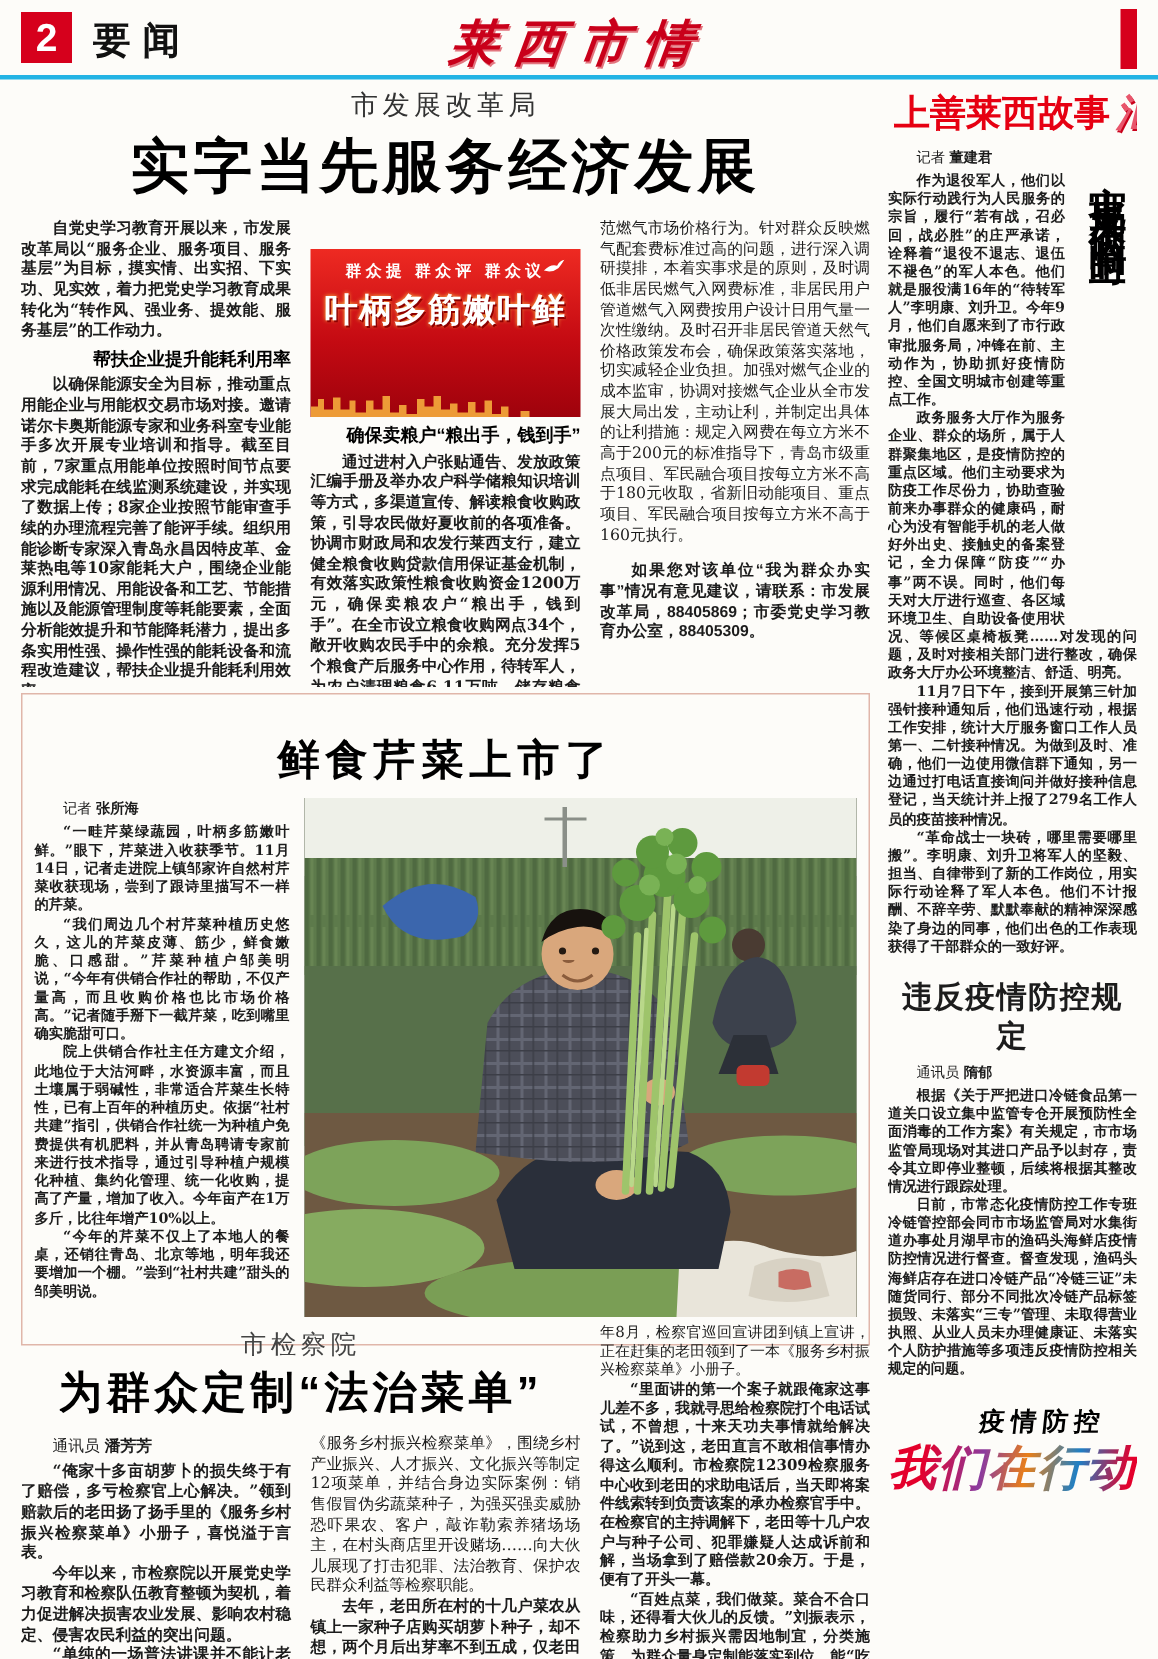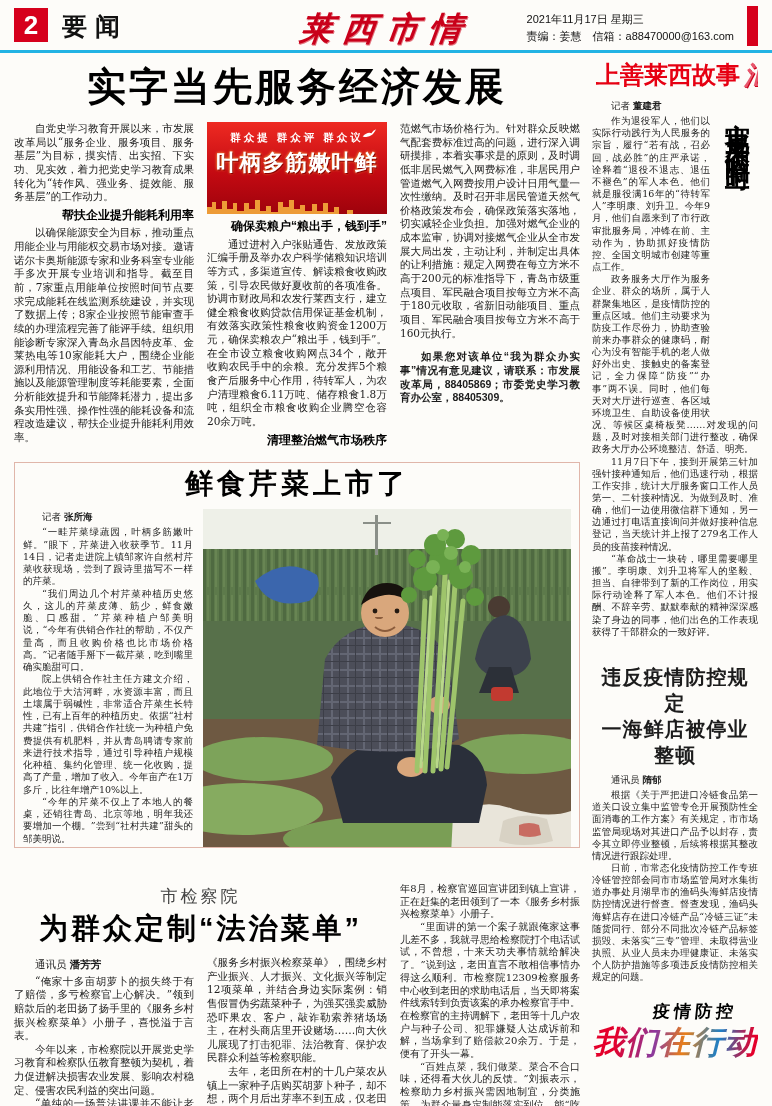--- a/index.html
+++ b/index.html
@@ -26,21 +26,21 @@
     letter-spacing:10px; transform:skewX(-7deg);
     text-shadow:1px 1px 0 #e2757f;
   }
   .hdr-right { position:absolute; right:24px; top:5px; text-align:left;
     font-family:"Liberation Sans",sans-serif; font-size:11px; line-height:17px; color:#111; }
   .hdr-redbar { position:absolute; right:0; top:0; width:11px; height:40px; background:#d6001c; }
   .rule-cyan { position:absolute; left:0; right:0; top:50px; height:3px; background:#23b3e4; }
 
   
   .bt { font-size:10.5px; line-height:1.3; text-align:justify; }
-  .ind { text-indent:2em; }
+  .ind { text-indent:2em;font-weight:bold; }
   .byline { text-indent:2em; margin:2px 0 3px; }
   .byline b { font-family:"Liberation Sans",sans-serif; }
   .sub {
     font-family:"Liberation Sans",sans-serif; font-weight:bold; font-size:12px;
     text-align:right; margin:4px 0 3px; color:#000;
   }
   .kicker { text-align:center; font-size:18px; color:#333; letter-spacing:3px; }
   .big-title {
     text-align:center; font-family:"Liberation Sans",sans-serif; font-weight:bold;
     color:#000; letter-spacing:3px;
@@ -48,40 +48,40 @@
 
   
   .a1 { position:absolute; left:14px; top:58px; width:566px; height:400px; overflow:hidden; }
   .a1 .big-title { font-size:39px; margin:2px 0 8px; }
   .cols { display:flex; gap:13px; }
   .col { width:180px; }
   .contact { font-family:"Liberation Sans",sans-serif; font-weight:bold; margin-top:10px; }
 
   
   .banner {
-    height:92px; margin-bottom:5px; position:relative; overflow:hidden;
+    height:112px; margin-bottom:5px; position:relative; overflow:hidden;
     background:linear-gradient(180deg,#ee2a22 0%,#c40a12 55%,#9e020c 100%);
-    text-align:center; color:#fff;
+    text-align:center; color:#fff;margin-top:20px;
   }
   .banner-small {
     font-family:"Liberation Sans",sans-serif; font-weight:bold; font-size:10.5px;
     letter-spacing:3px; margin-top:9px;
   }
   .banner-big {
     font-family:"Liberation Sans",sans-serif; font-weight:900; font-size:22px;
     letter-spacing:1px; margin-top:4px;
     text-shadow:1px 1px 0 #8f0000, 0 0 3px #ffd34d;
   }
   .banner svg.skyline { position:absolute; left:0; bottom:0; width:100%; height:18px; opacity:.95; }
   .dove { position:absolute; right:10px; top:6px; width:16px; height:12px; }
 
   
   .celery {
-    position:absolute; left:14px; top:462px; width:566px; height:386px;
-    border:1px solid #e0b6aa; padding:0 8px; overflow:hidden;
+    position:absolute; left:14px; top:462px; width:566px; height:435px;
+    border:1px solid #e0b6aa; padding:23px 8px; overflow:hidden;
   }
   .celery .big-title { font-size:28px; letter-spacing:4px; margin:2px 0 6px; }
   .celery-flex { display:flex; gap:10px; }
   .celery-text { width:170px; font-size:9.5px; line-height:1.29; text-align:justify; }
   .celery-photo { width:368px; height:346px; background:#3c4a33; }
 
   
   .a3 { position:absolute; left:14px; top:883px; width:566px; height:223px; overflow:hidden; }
   .a3-flex { display:flex; gap:13px; }
   .a3-left { width:373px; }
@@ -101,21 +101,21 @@
   .story-banner .hui {
     font-size:26px; font-style:italic; color:#e8566c;
     text-shadow:1px 1px 0 #c9001a;
   }
   .rc-text { font-size:9.5px; line-height:1.28; text-align:justify; }
   .vtitle {
     float:right; writing-mode:vertical-rl; text-orientation:mixed;
     font-family:"Liberation Sans",sans-serif; font-weight:bold; font-size:25px;
     line-height:1.6; letter-spacing:5px; height:300px; margin:4px 0 6px 8px; color:#000;
   }
-  .story2 { margin-top:26px; }
+  .story2 { margin-top:14px; }
   .story2-title {
     font-family:"Liberation Sans",sans-serif; font-weight:bold; font-size:20px;
     text-align:center; line-height:1.3; letter-spacing:1px; margin-bottom:6px;
   }
   .covid-logo { margin-top:16px; text-align:center; }
   .covid-top {
     font-family:"Liberation Sans",sans-serif; font-weight:900; font-size:17px;
     letter-spacing:4px; color:#000; transform:skewX(-6deg); display:inline-block;
     margin-left:40px;
   }
@@ -129,29 +129,26 @@
 </style>
 </head>
 <body>
 
 <div class="page">
 
   <div class="hdr">
     <div class="pageno">2</div>
     <div class="section-name">要闻</div>
     <div class="masthead">莱西市情</div>
-    <div class="hdr-right">
-      <div>2021年11月17日 星期三</div>
-      <div>责编：姜慧　信箱：a88470000@163.com</div>
-    </div>
     <div class="hdr-redbar"></div>
   </div>
   <div class="rule-cyan"></div>
 
   <section class="a1">
+    <div class="kicker">市发展改革局</div>
     <div class="big-title">实字当先服务经济发展</div>
     <div class="cols">
       <div class="col bt">
         <p class="ind">自党史学习教育开展以来，市发展改革局以“服务企业、服务项目、服务基层”为目标，摸实情、出实招、下实功、见实效，着力把党史学习教育成果转化为“转作风、强业务、提效能、服务基层”的工作动力。</p>
         <div class="sub">帮扶企业提升能耗利用率</div>
         <p class="ind">以确保能源安全为目标，推动重点用能企业与用能权交易市场对接。邀请诺尔卡奥斯能源专家和业务科室专业能手多次开展专业培训和指导。截至目前，7家重点用能单位按照时间节点要求完成能耗在线监测系统建设，并实现了数据上传；8家企业按照节能审查手续的办理流程完善了能评手续。组织用能诊断专家深入青岛永昌因特皮革、金莱热电等10家能耗大户，围绕企业能源利用情况、用能设备和工艺、节能措施以及能源管理制度等耗能要素，全面分析能效提升和节能降耗潜力，提出多条实用性强、操作性强的能耗设备和流程改造建议，帮扶企业提升能耗利用效率。</p>
       </div>
       <div class="col bt">
         <div class="banner">
           <svg class="dove" viewBox="0 0 20 14">
@@ -326,21 +323,20 @@
       <p class="byline"><span>记者</span> <b>董建君</b></p>
       <p class="ind">作为退役军人，他们以实际行动践行为人民服务的宗旨，履行“若有战，召必回，战必胜”的庄严承诺，诠释着“退役不退志、退伍不褪色”的军人本色。他们就是服役满16年的“待转军人”李明康、刘升卫。今年9月，他们自愿来到了市行政审批服务局，冲锋在前、主动作为，协助抓好疫情防控、全国文明城市创建等重点工作。</p>
       <p class="ind">政务服务大厅作为服务企业、群众的场所，属于人群聚集地区，是疫情防控的重点区域。他们主动要求为防疫工作尽份力，协助查验前来办事群众的健康码，耐心为没有智能手机的老人做好外出史、接触史的备案登记，全力保障“防疫”“办事”两不误。同时，他们每天对大厅进行巡查、各区域环境卫生、自助设备使用状况、等候区桌椅板凳……对发现的问题，及时对接相关部门进行整改，确保政务大厅办公环境整洁、舒适、明亮。</p>
       <p class="ind">11月7日下午，接到开展第三针加强针接种通知后，他们迅速行动，根据工作安排，统计大厅服务窗口工作人员第一、二针接种情况。为做到及时、准确，他们一边使用微信群下通知，另一边通过打电话直接询问并做好接种信息登记，当天统计并上报了279名工作人员的疫苗接种情况。</p>
       <p class="ind">“革命战士一块砖，哪里需要哪里搬”。李明康、刘升卫将军人的坚毅、担当、自律带到了新的工作岗位，用实际行动诠释了军人本色。他们不计报酬、不辞辛劳、默默奉献的精神深深感染了身边的同事，他们出色的工作表现获得了干部群众的一致好评。</p>
     </div>
 
     <div class="story2">
       <div class="story2-title">
         <div>违反疫情防控规定</div>
-        <div>一海鲜店被停业整顿</div>
       </div>
       <div class="rc-text">
         <p class="byline"><span>通讯员</span> <b>隋郁</b></p>
         <p class="ind">根据《关于严把进口冷链食品第一道关口设立集中监管专仓开展预防性全面消毒的工作方案》有关规定，市市场监管局现场对其进口产品予以封存，责令其立即停业整顿，后续将根据其整改情况进行跟踪处理。</p>
         <p class="ind">日前，市常态化疫情防控工作专班冷链管控部会同市市场监管局对水集街道办事处月湖早市的渔码头海鲜店疫情防控情况进行督查。督查发现，渔码头海鲜店存在进口冷链产品“冷链三证”未随货同行、部分不同批次冷链产品标签损毁、未落实“三专”管理、未取得营业执照、从业人员未办理健康证、未落实个人防护措施等多项违反疫情防控相关规定的问题。</p>
       </div>
     </div>
 
     <div class="covid-logo">
       <div class="covid-top">疫情防控</div>

